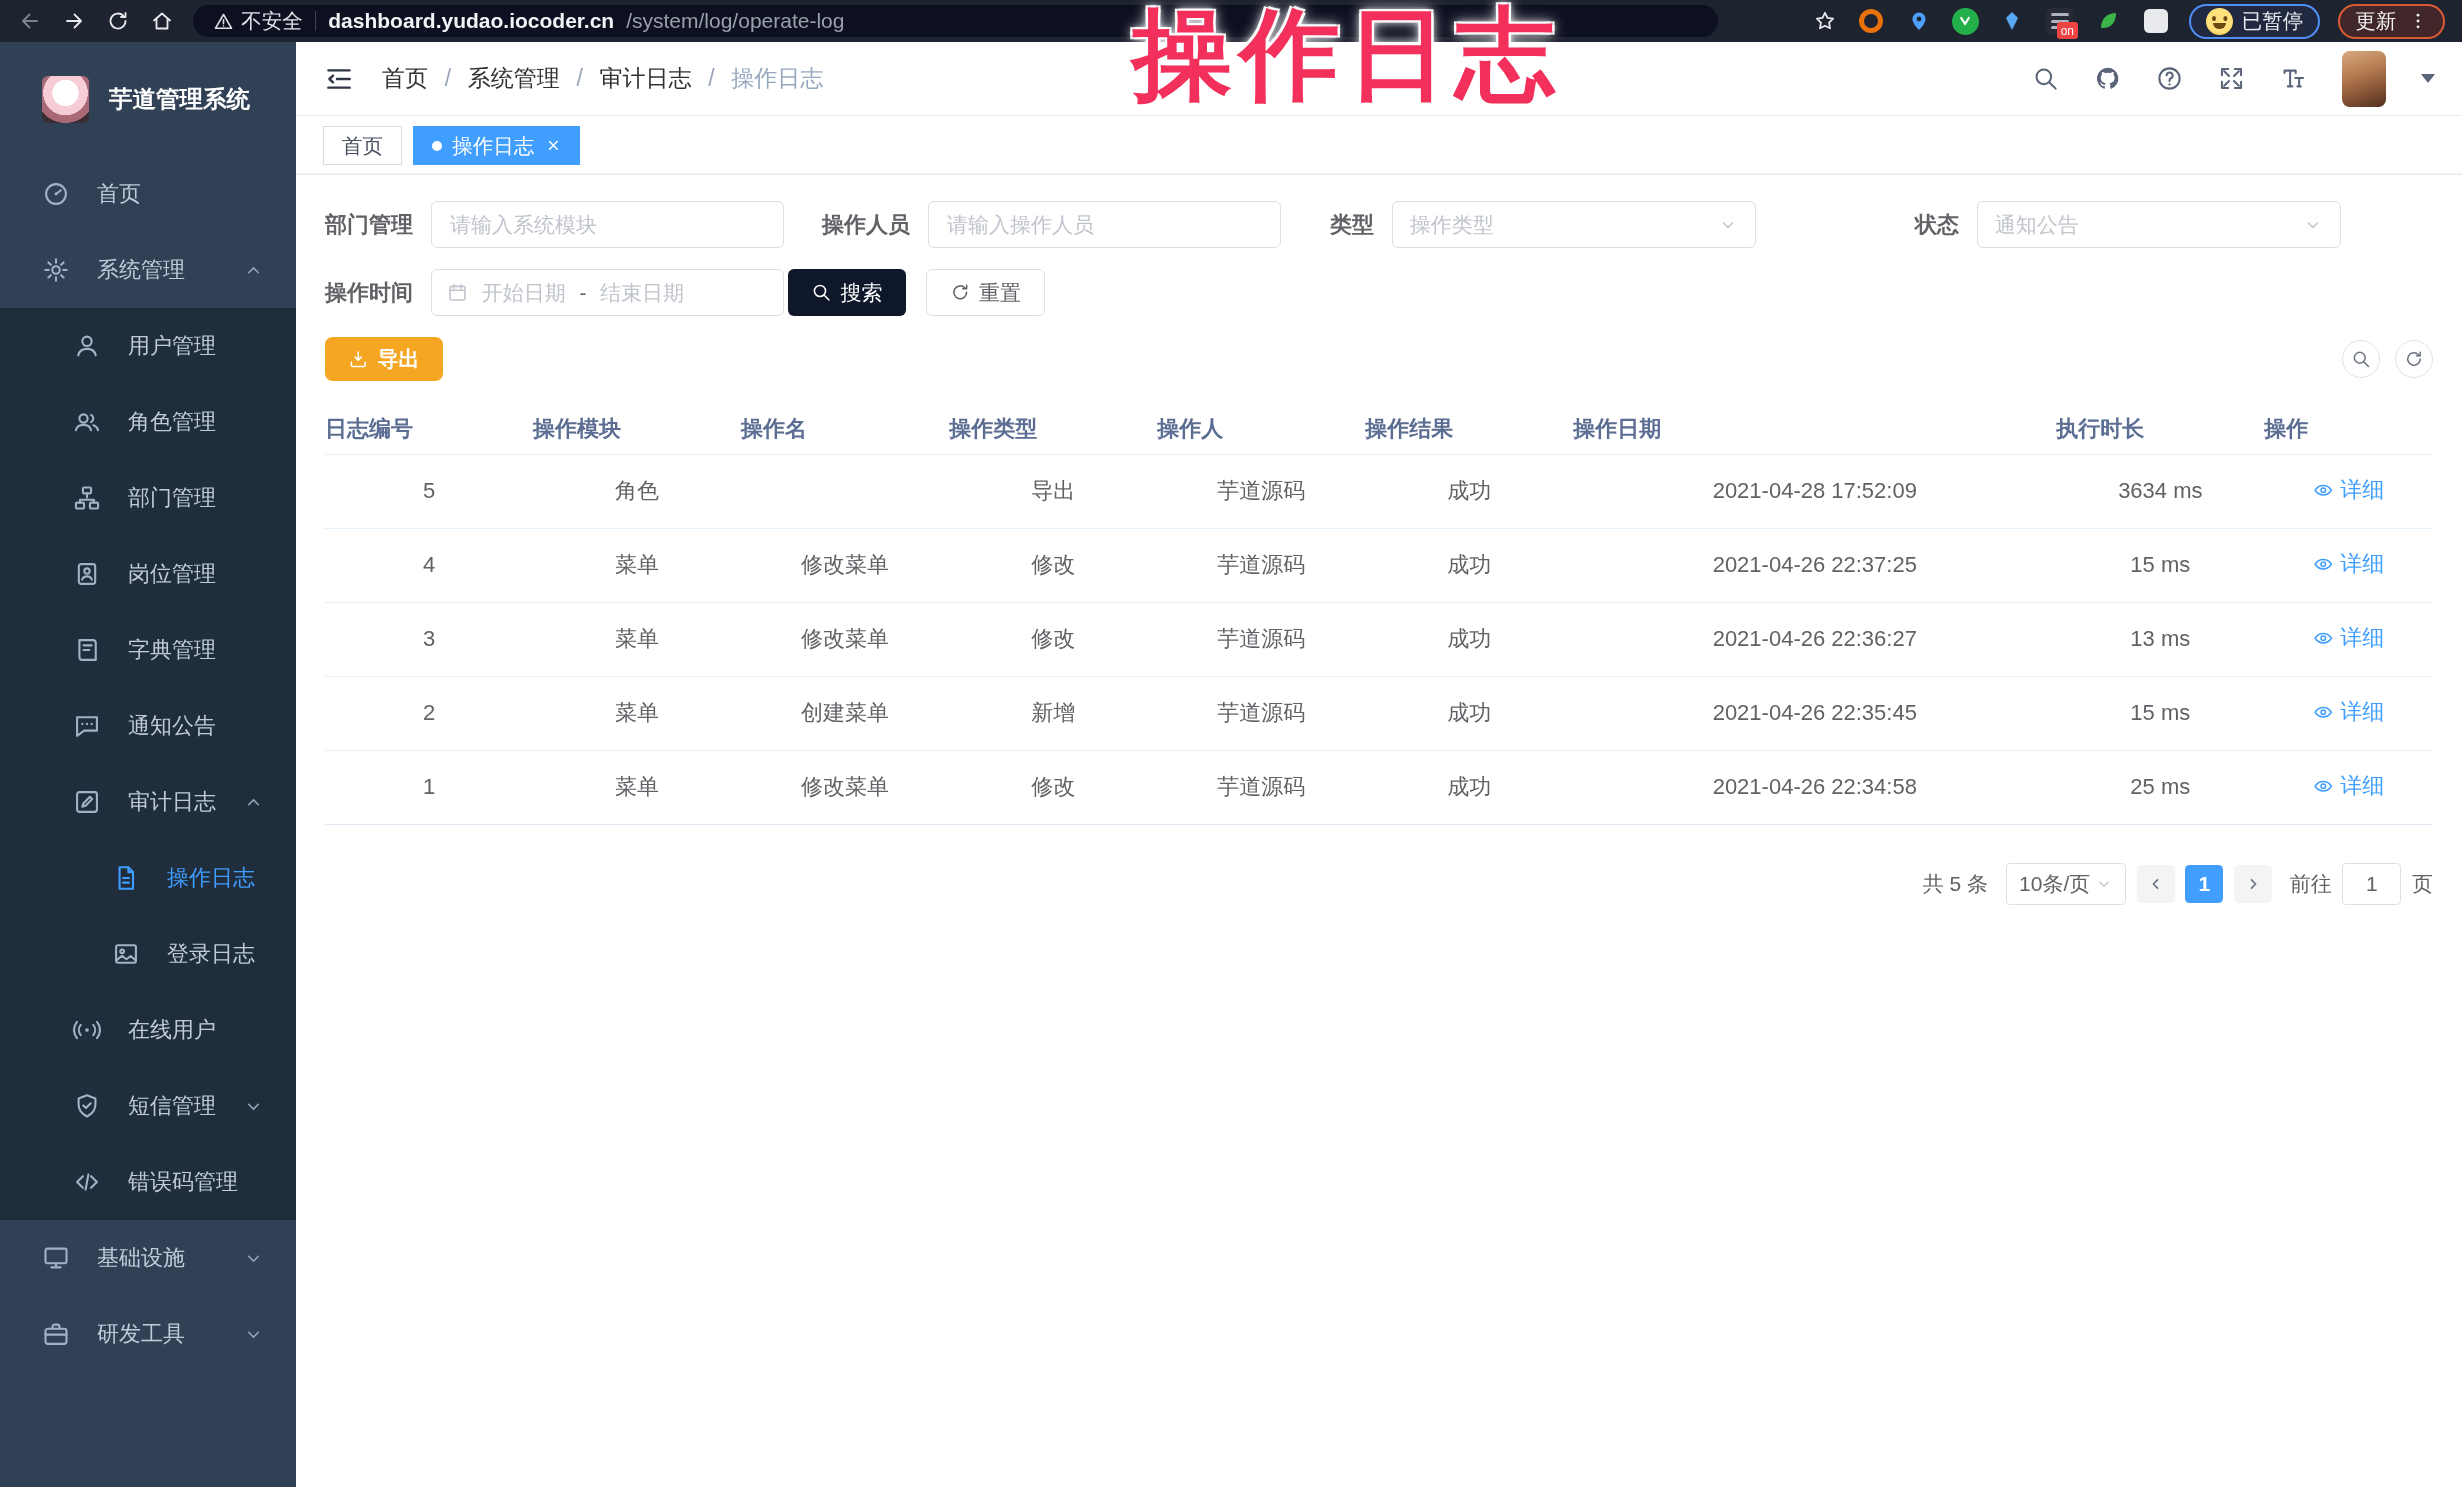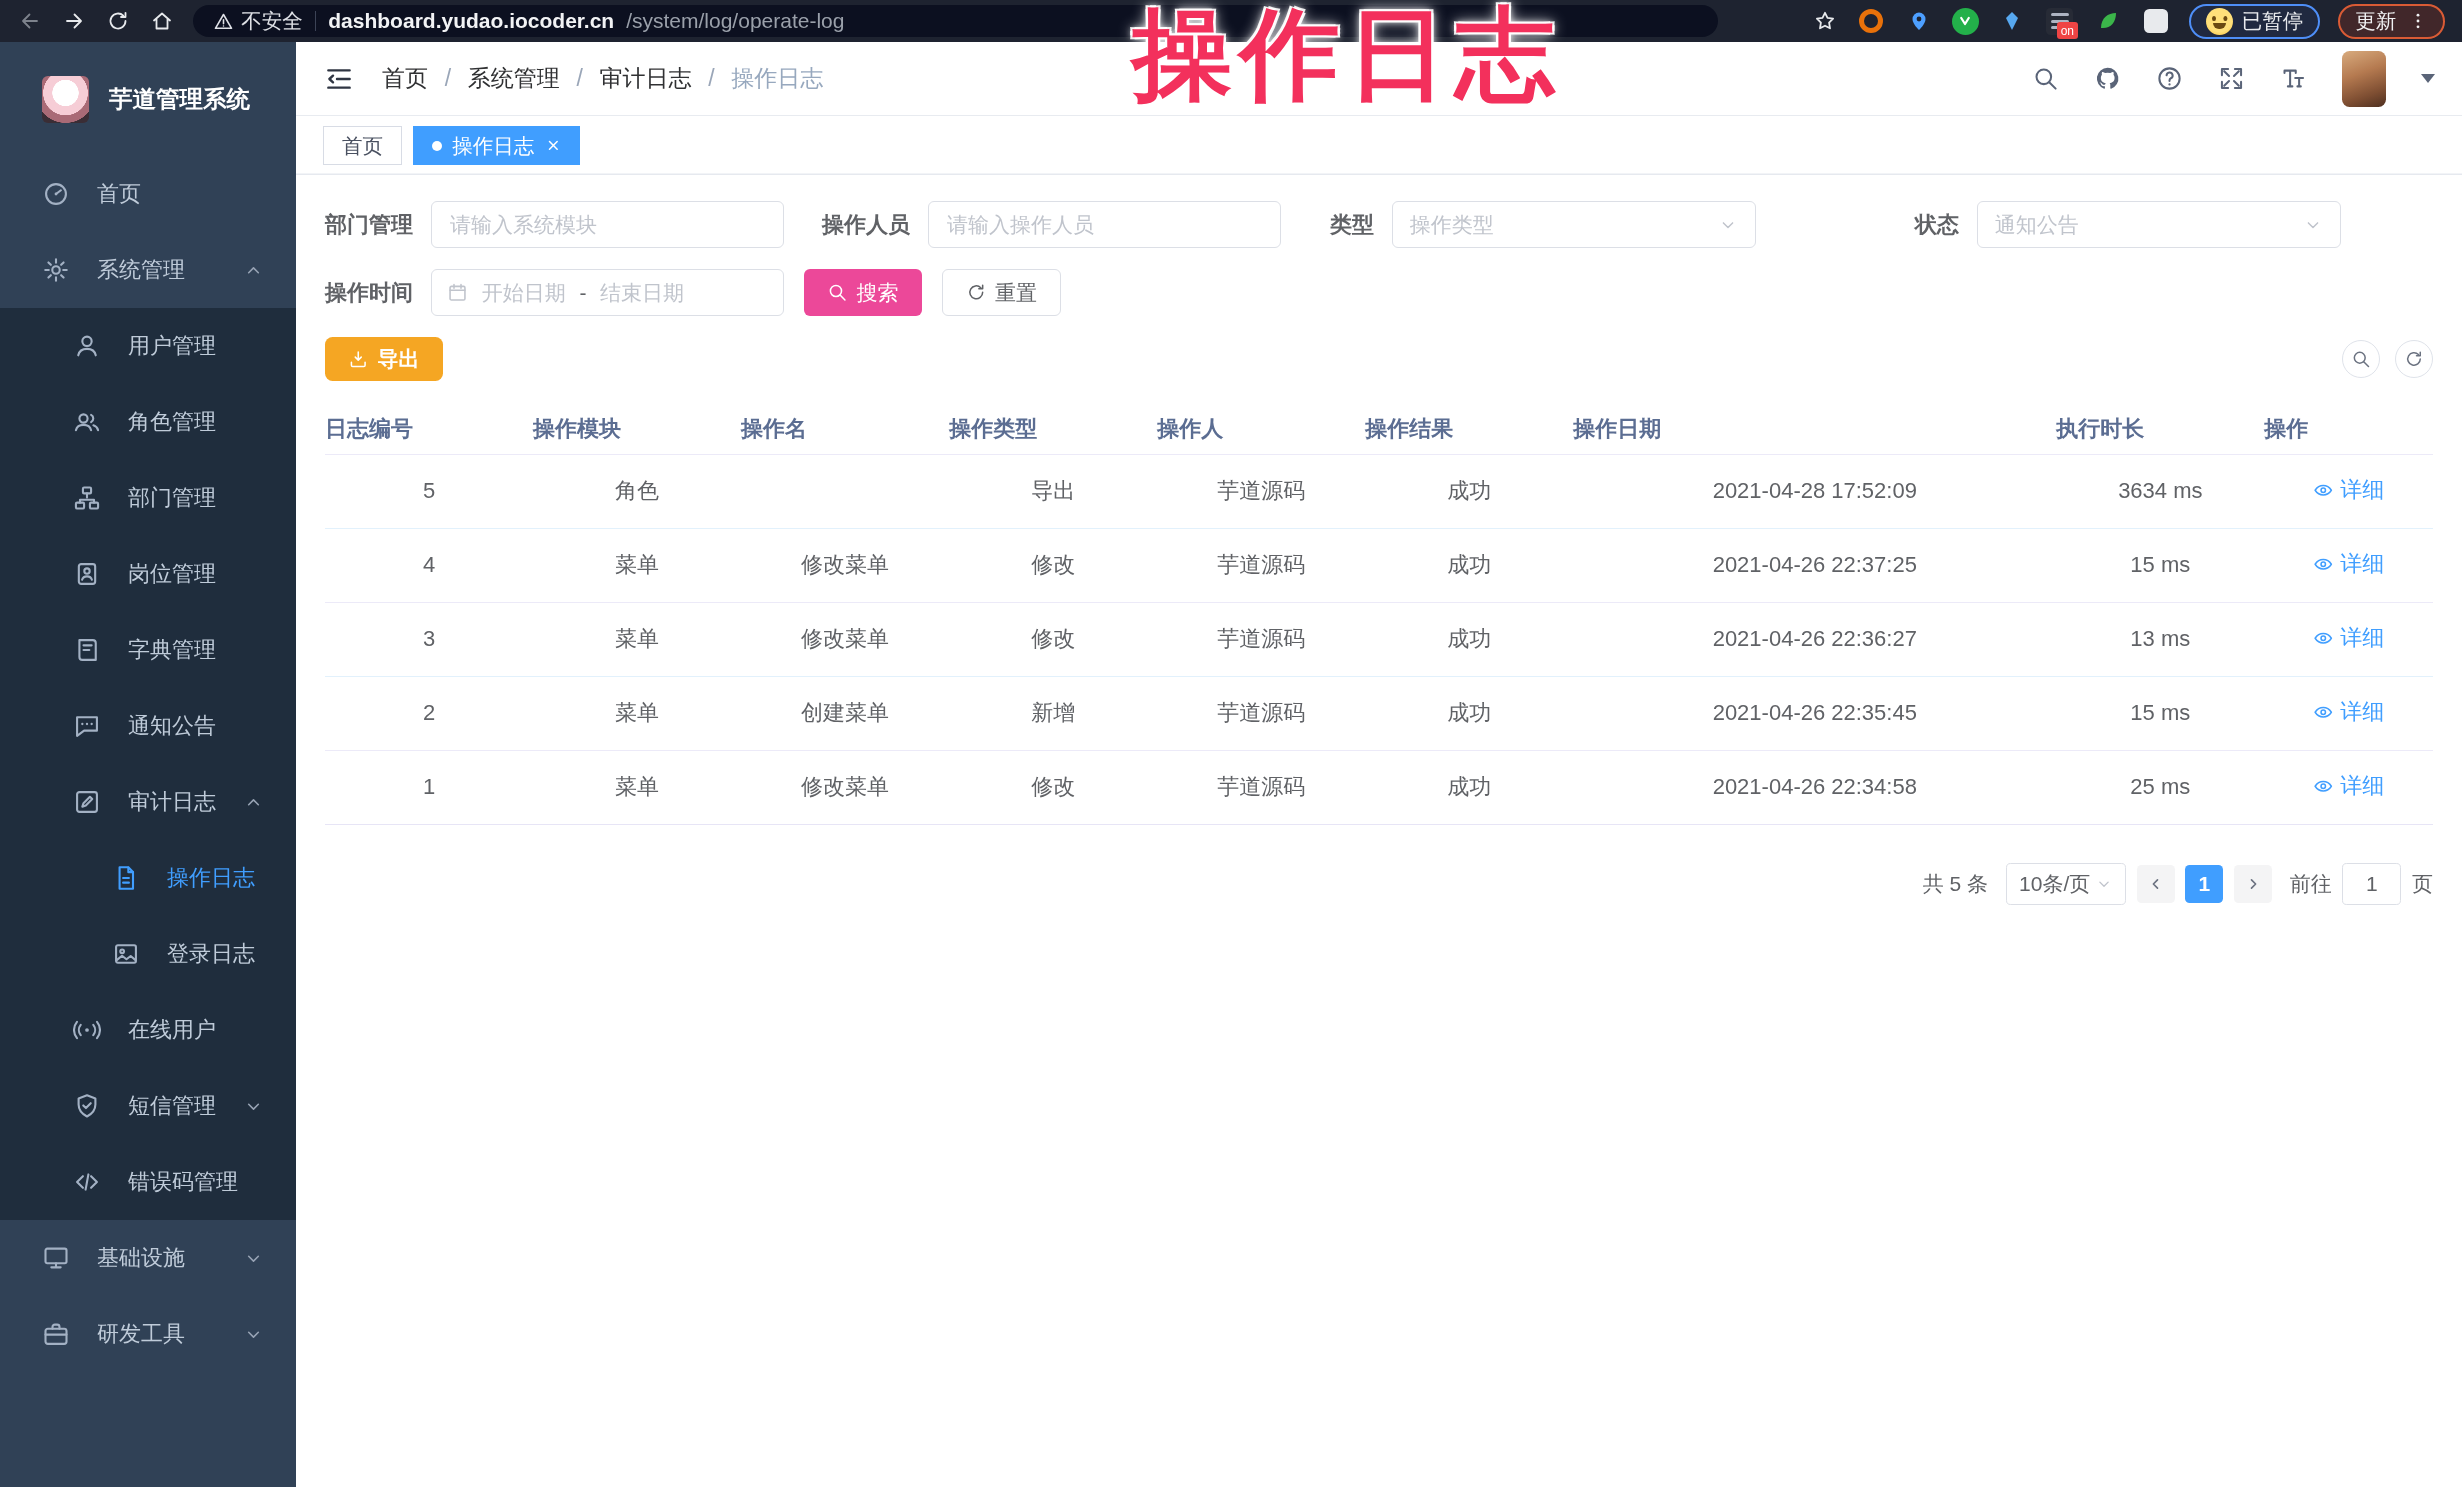--- a/index.html
+++ b/index.html
@@ -106,21 +106,21 @@
   .sel .cv svg{width:20px;height:20px}
   .dr{width:353px;height:47px;border:1.5px solid #dcdfe6;border-radius:6px;background:#fff;
     display:flex;align-items:center;gap:13.7px;padding:0 15px;cursor:pointer}
   .dr .cal{color:#c0c4cc;display:flex}
   .dr .cal svg{width:21px;height:21px}
   .dr .ph{font-size:21px;color:#c0c4cc}
   .dr .dash{color:#606266;font-size:21px}
   .btn{height:47px;border:none;border-radius:6px;font-size:21px;display:inline-flex;
     align-items:center;gap:9px;padding:0 23px;cursor:pointer;font-family:inherit}
   .btn svg{width:20.5px;height:20.5px}
-  .btn.search{background:#ec4899;color:#fff;margin-left:20px}
+  .btn.search{background:#0f172a;color:#fff;margin-left:4px}
   .btn.reset{background:#fff;border:1.5px solid #dcdfe6;color:#606266;margin-left:20px}
   .toolbar{display:flex;align-items:center;margin-top:13.7px}
   .btn.export{background:#f5a623;color:#fff;height:44px;border-radius:7.6px;font-weight:700}
   .tright{margin-left:auto;display:flex;gap:15px}
   .icbtn{width:38px;height:38px;border-radius:50%;border:1.5px solid #dfe3ea;color:#6b7280;
     background:#fff;display:flex;align-items:center;justify-content:center;cursor:pointer}
   .icbtn svg{width:20px;height:20px}
 
   table{width:100%;border-collapse:collapse;margin-top:23px}
   th{height:50px;font-size:22px;color:#5b6d92;font-weight:700;text-align:left}

